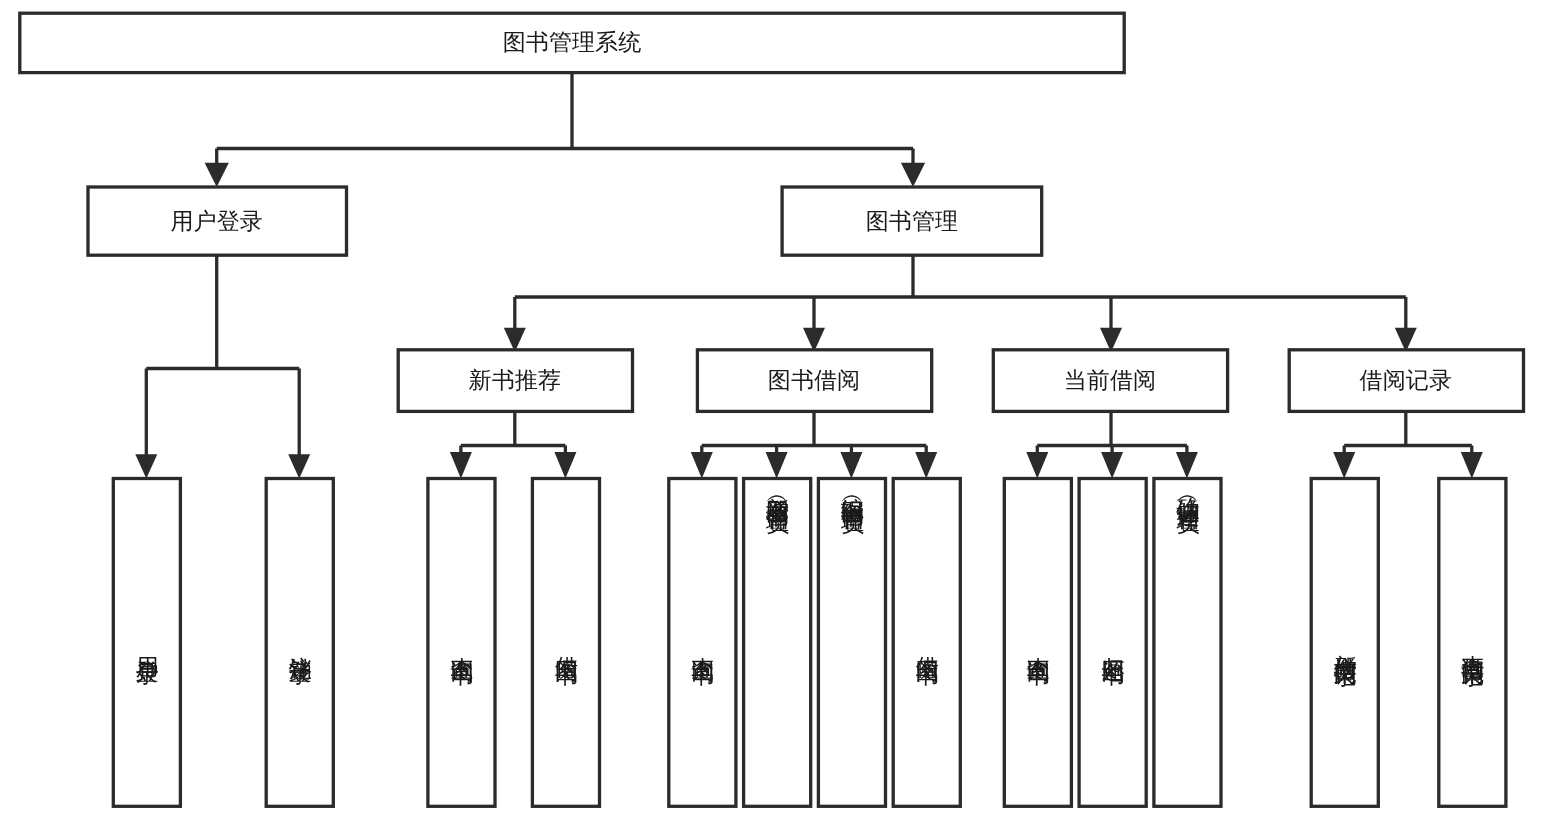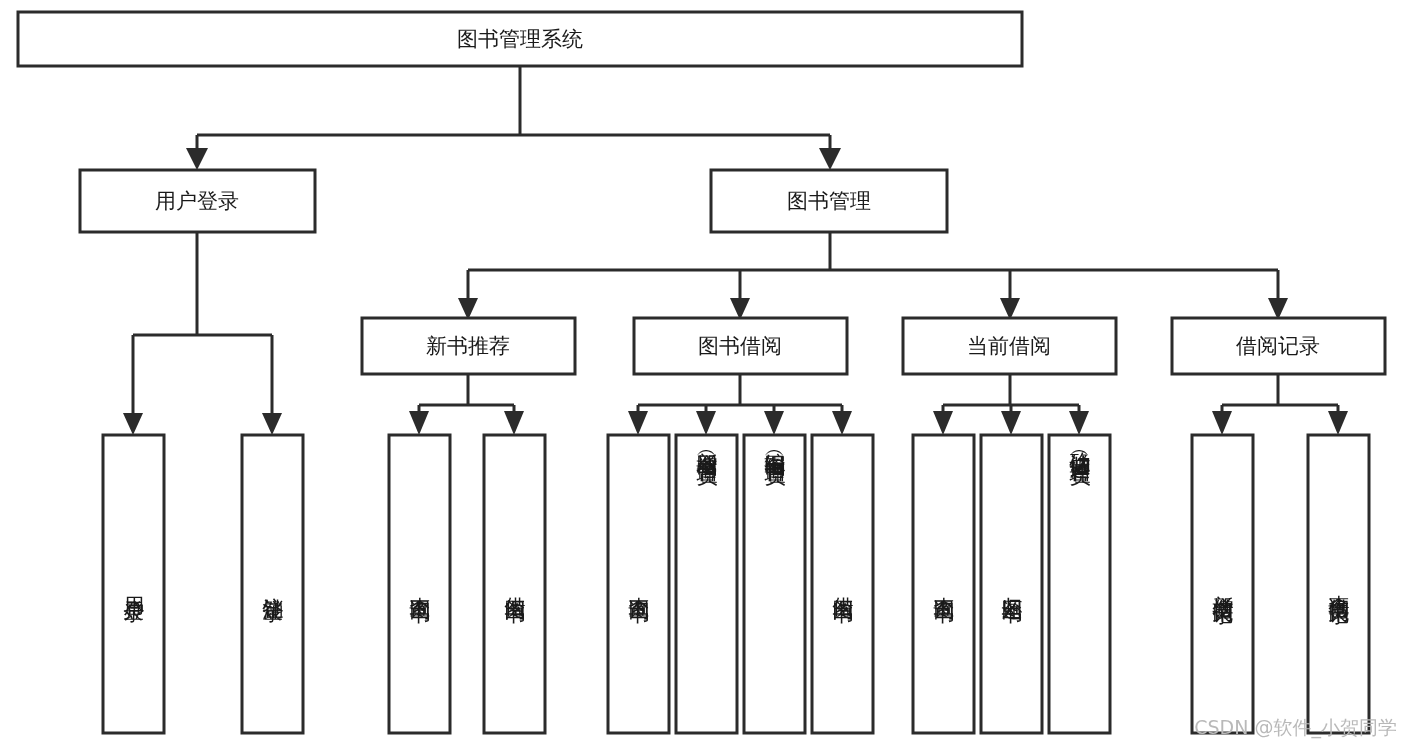--- a/index.html
+++ b/index.html
@@ -263,14 +263,13 @@
     <span class="leaf-label">确认归还（管理员）</span>
   </div>
 
   <div class="leaf-label-wrap" style="left:1192px; top:435px; width:61px; height:298px;">
     <span class="leaf-label">新增借阅记录</span>
   </div>
   <div class="leaf-label-wrap" style="left:1308px; top:435px; width:61px; height:298px;">
     <span class="leaf-label">查询借阅记录</span>
   </div>
 
-  <div class="watermark">CSDN @软件_小贺同学</div>
 </div>
 
 </body></html>

